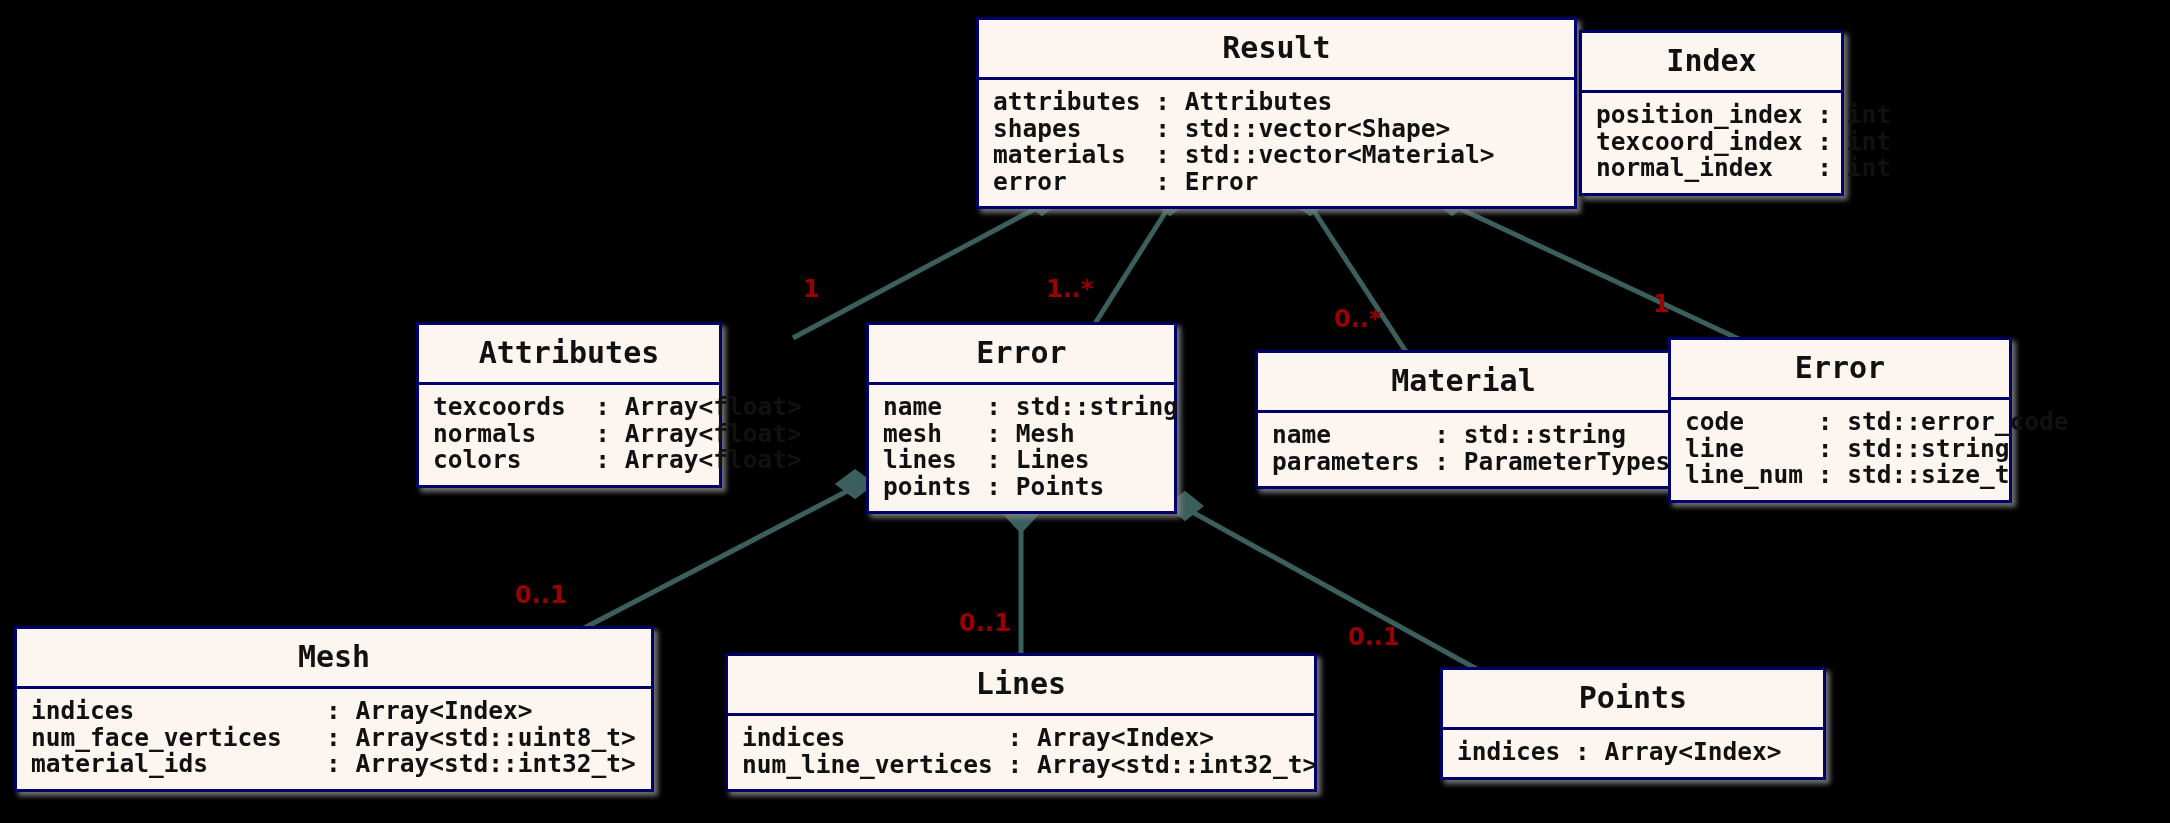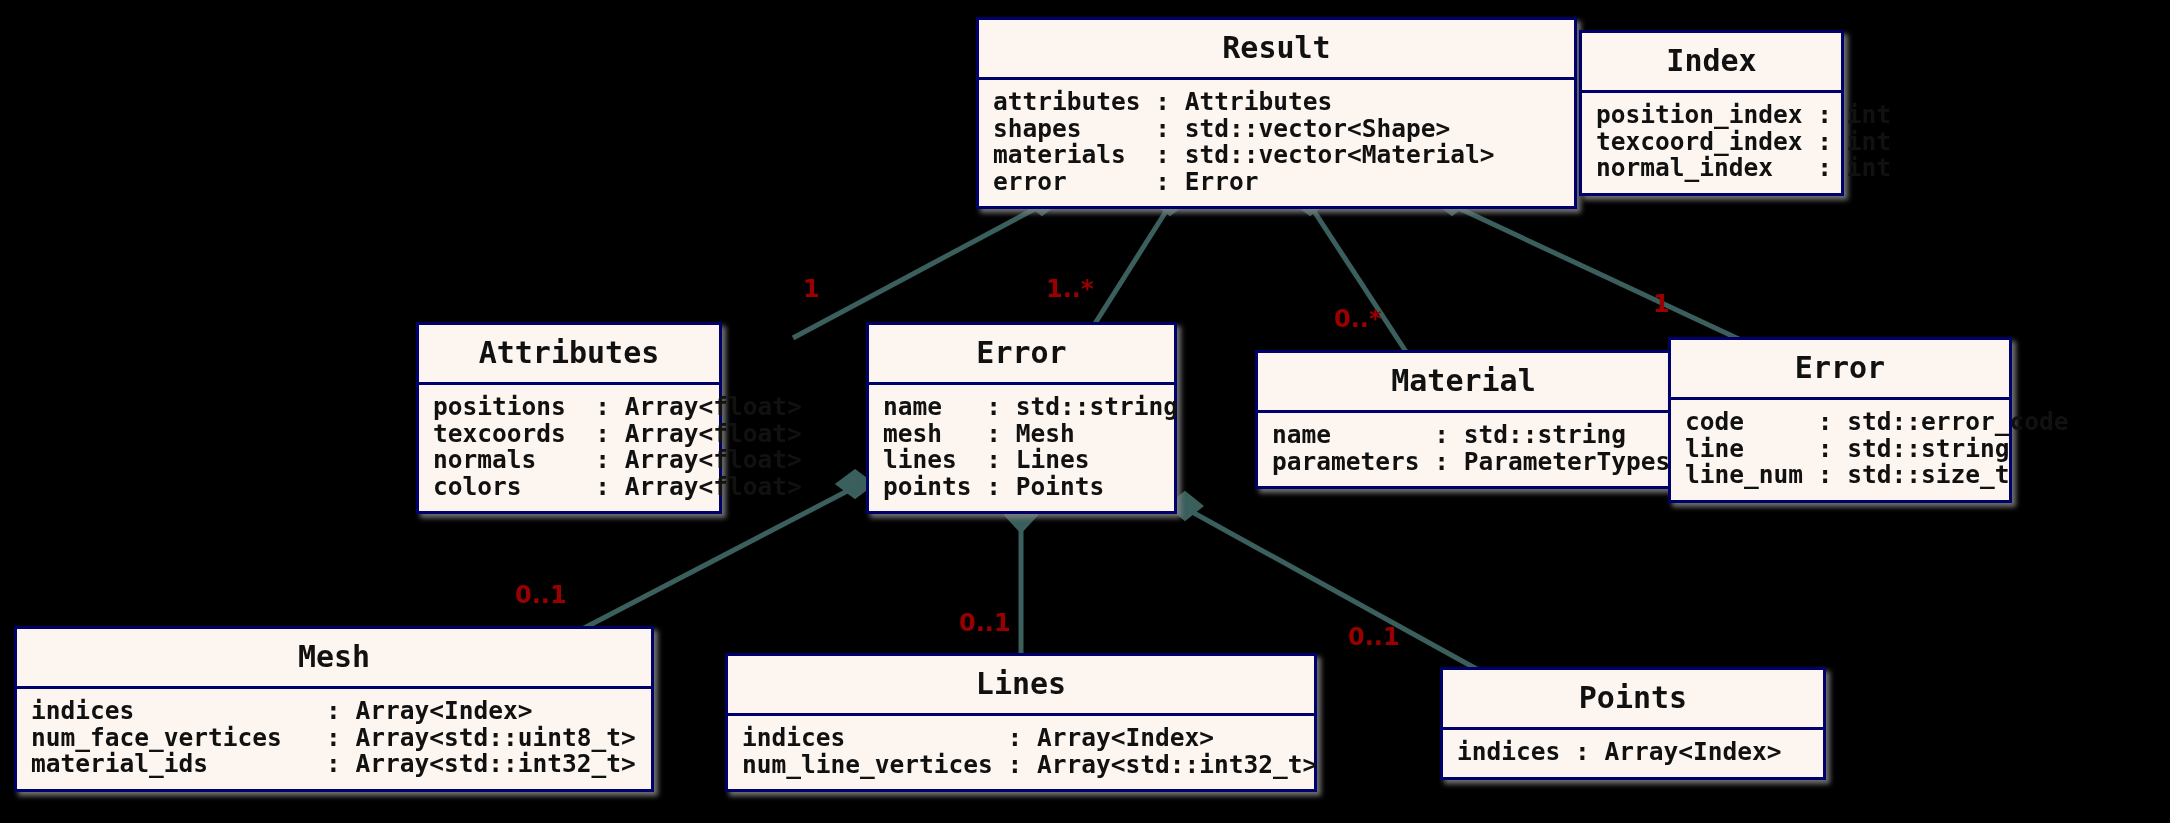--- a/index.html
+++ b/index.html
@@ -125,21 +125,20 @@
     <div class="uml-attrs">
       <div class="uml-attr-row">position_index : int</div>
       <div class="uml-attr-row">texcoord_index : int</div>
       <div class="uml-attr-row">normal_index   : int</div>
     </div>
   </div>
 
   <div class="uml-class" style="left:416px; top:322px; width:306px;">
     <div class="uml-title">Attributes</div>
     <div class="uml-attrs">
-      <div class="uml-attr-row">positions  : Array&lt;float&gt;</div>
       <div class="uml-attr-row">texcoords  : Array&lt;float&gt;</div>
       <div class="uml-attr-row">normals    : Array&lt;float&gt;</div>
       <div class="uml-attr-row">colors     : Array&lt;float&gt;</div>
     </div>
   </div>
 
   <div class="uml-class" style="left:866px; top:322px; width:311px;">
     <div class="uml-title">Error</div>
     <div class="uml-attrs">
       <div class="uml-attr-row">name   : std::string</div>

